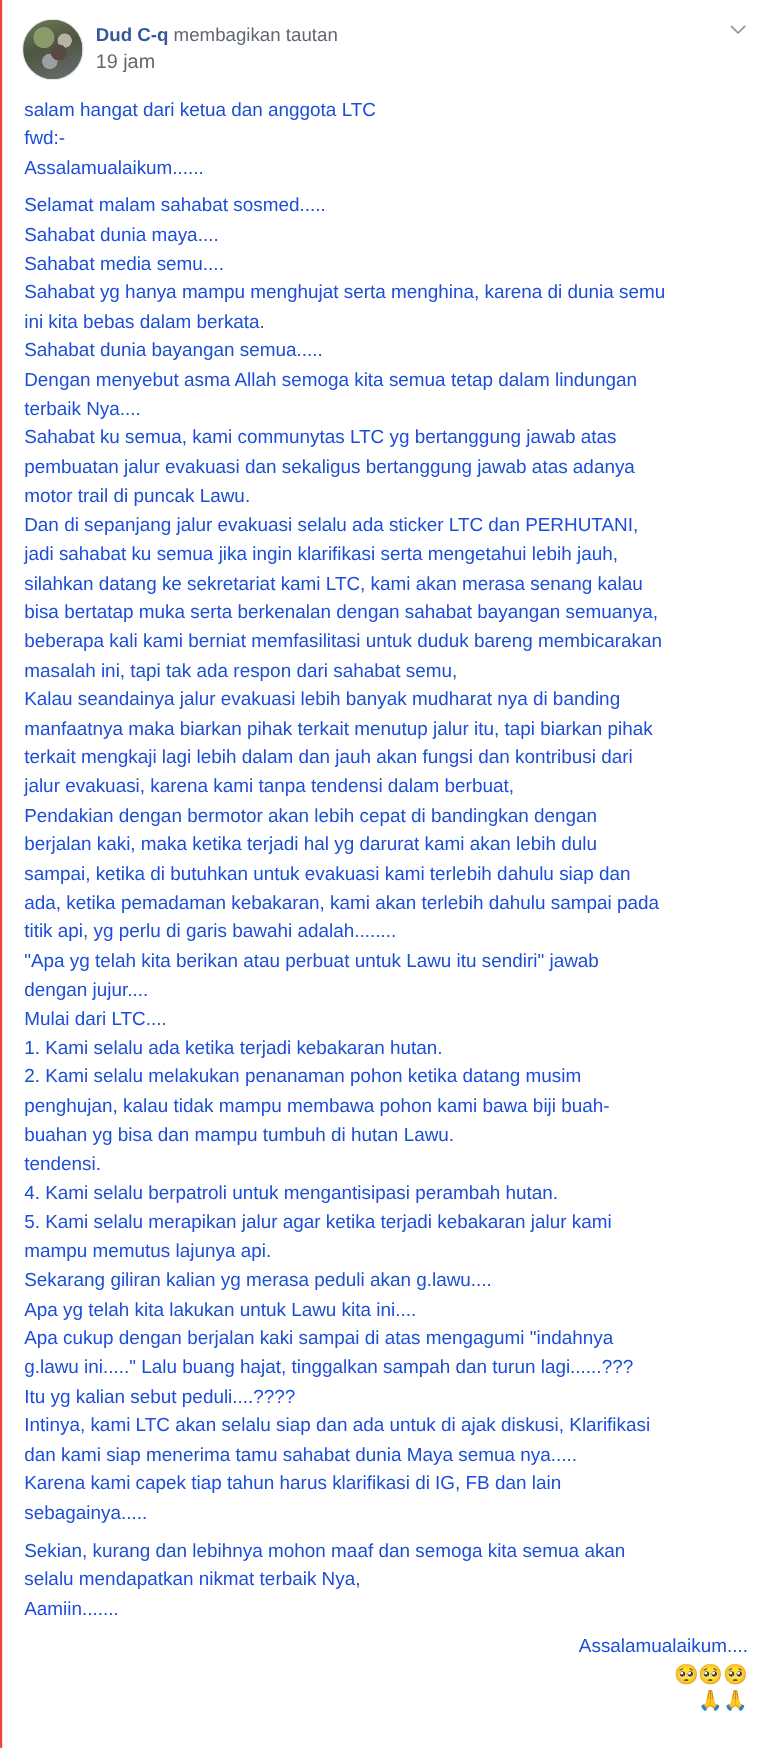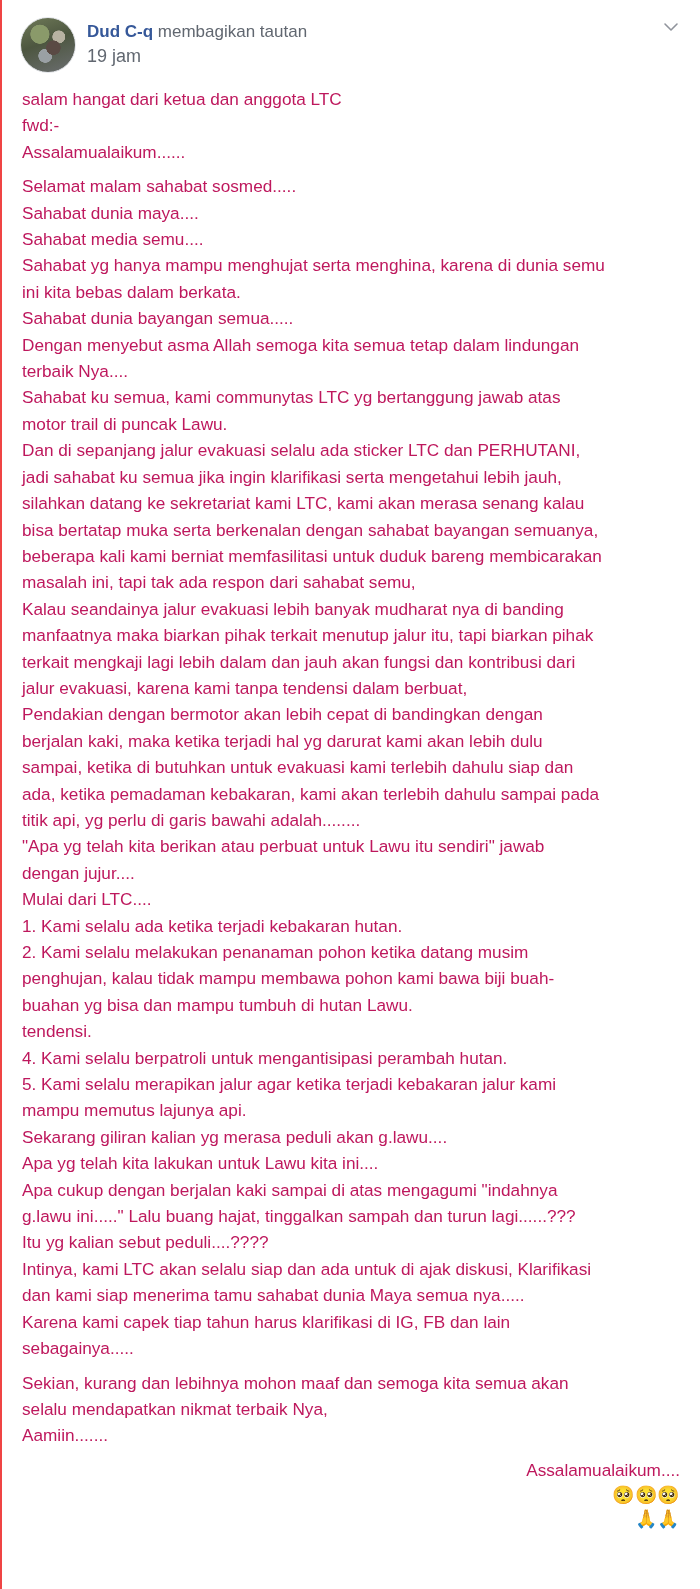--- a/index.html
+++ b/index.html
@@ -69,21 +69,21 @@
       width: 18px;
       height: 14px;
       cursor: pointer;
     }
     .chevron svg { display: block; }
 
     .post-body {
       padding: 10px 20px 0 20px;
       font-size: 17.2px;
       line-height: 26.4px;
-      color: #be185d;
+      color: #1d4ed8;
     }
     .para { margin-bottom: 8px; }
     .line { display: block; white-space: nowrap; }
     .emoji-line {
       display: block;
       font-size: 18px;
       line-height: 24px;
     }
   </style>
 </head>
@@ -114,20 +114,21 @@
       <div class="para">
         <span class="line">Selamat malam sahabat sosmed.....</span>
         <span class="line">Sahabat dunia maya....</span>
         <span class="line">Sahabat media semu....</span>
         <span class="line">Sahabat yg hanya mampu menghujat serta menghina, karena di dunia semu</span>
         <span class="line">ini kita bebas dalam berkata.</span>
         <span class="line">Sahabat dunia bayangan semua.....</span>
         <span class="line">Dengan menyebut asma Allah semoga kita semua tetap dalam lindungan</span>
         <span class="line">terbaik Nya....</span>
         <span class="line">Sahabat ku semua, kami communytas LTC yg bertanggung jawab atas</span>
+        <span class="line">pembuatan jalur evakuasi dan sekaligus bertanggung jawab atas adanya</span>
         <span class="line">motor trail di puncak Lawu.</span>
         <span class="line">Dan di sepanjang jalur evakuasi selalu ada sticker LTC dan PERHUTANI,</span>
         <span class="line">jadi sahabat ku semua jika ingin klarifikasi serta mengetahui lebih jauh,</span>
         <span class="line">silahkan datang ke sekretariat kami LTC, kami akan merasa senang kalau</span>
         <span class="line">bisa bertatap muka serta berkenalan dengan sahabat bayangan semuanya,</span>
         <span class="line">beberapa kali kami berniat memfasilitasi untuk duduk bareng membicarakan</span>
         <span class="line">masalah ini, tapi tak ada respon dari sahabat semu,</span>
         <span class="line">Kalau seandainya jalur evakuasi lebih banyak mudharat nya di banding</span>
         <span class="line">manfaatnya maka biarkan pihak terkait menutup jalur itu, tapi biarkan pihak</span>
         <span class="line">terkait mengkaji lagi lebih dalam dan jauh akan fungsi dan kontribusi dari</span>

